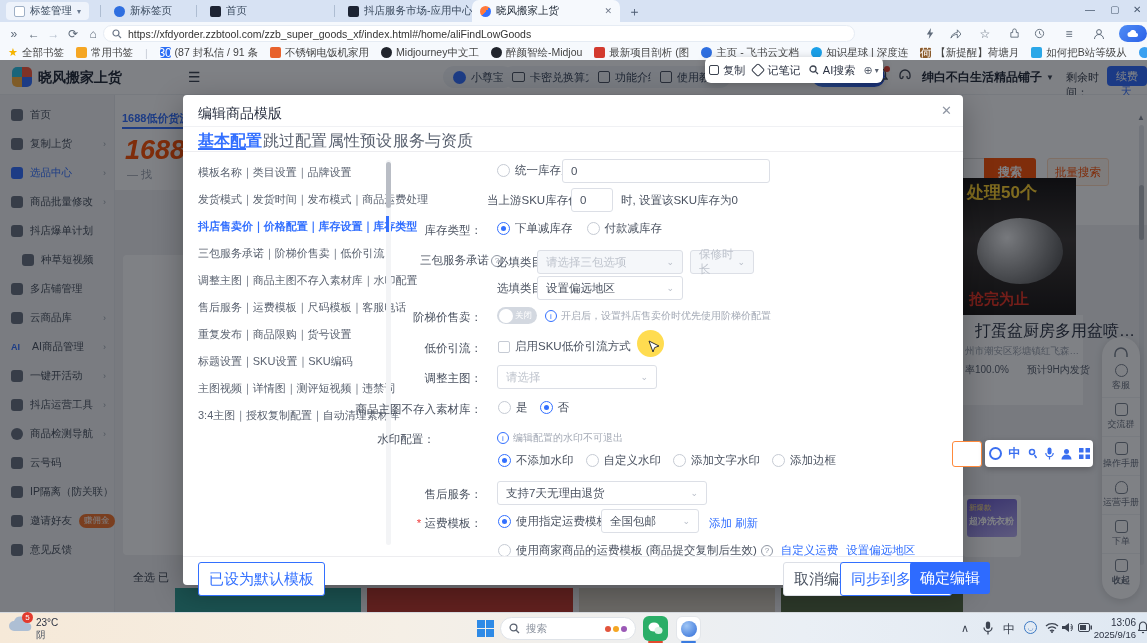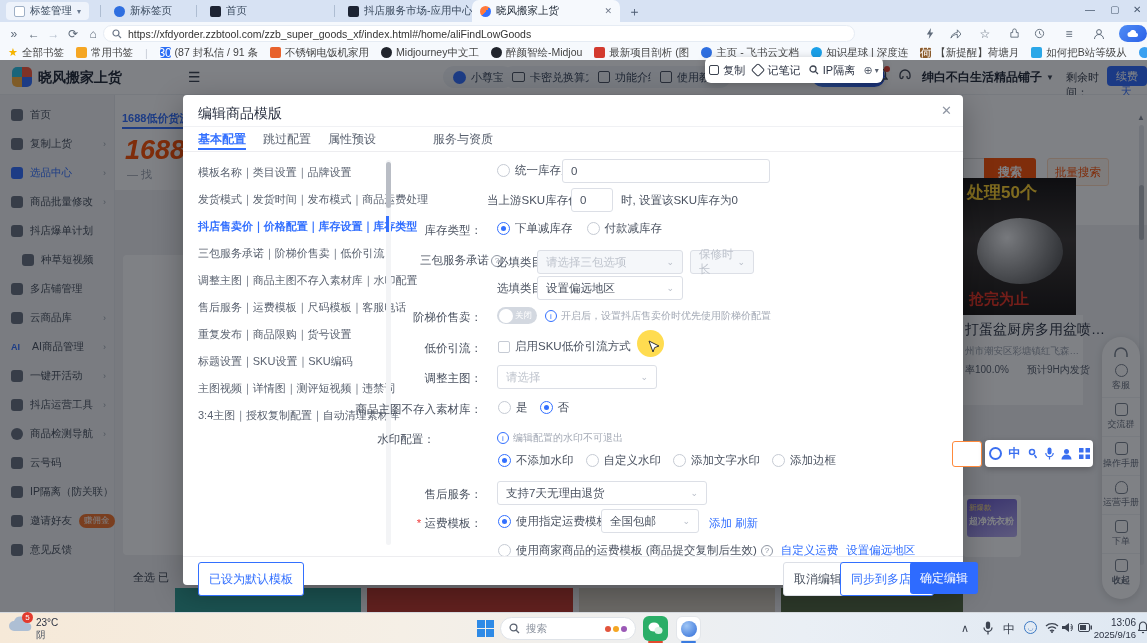--- a/index.html
+++ b/index.html
@@ -33,42 +33,42 @@
     gap:7px;padding-left:11px;font-size:10.5px;color:#49515e;}
   .sideitem .sic{width:12px;height:12px;border-radius:3px;background:#6a7280;flex:0 0 auto;}
   .sideitem.active{color:#3370ff;}
   .sideitem.active .sic{background:#3370ff;}
   .sidearrow{position:absolute;right:9px;font-size:9px;color:#9aa1ad;}
   .badge-orange{background:#f4742a;color:#fff;font-size:8.5px;border-radius:7px;padding:1px 5px;}
   
   #overlay{left:0;top:60px;width:1147px;height:552px;background:rgba(10,14,22,.52);z-index:50;}
   #modal{left:183px;top:95px;width:780px;height:490px;background:#fff;border-radius:4px;
     z-index:100;box-shadow:0 8px 30px rgba(0,0,0,.3);}
-  .mtab{position:absolute;top:36px;font-size:12px;color:#5a6270;font-weight:bold;}
+  .mtab{position:absolute;top:36px;font-size:16px;color:#5a6270;font-weight:bold;}
   .mtab.active{color:#3370ff;}
   .menuitem{position:absolute;left:15px;width:358px;font-size:11px;color:#5a6270;white-space:nowrap;}
   .menuitem.active{color:#3370ff;font-weight:bold;}
   .flabel{position:absolute;left:147px;width:152px;text-align:right;font-size:11.5px;color:#4a5260;white-space:nowrap;}
   .radio{position:relative;width:13px;height:13px;border:1px solid #c6cbd4;border-radius:50%;background:#fff;display:inline-block;flex:0 0 auto;}
   .radio.sel{border-color:#3370ff;}
   .radio.sel::after{content:"";position:absolute;left:3px;top:3px;width:5px;height:5px;border-radius:50%;background:#3370ff;}
   .checkbox{width:12px;height:12px;border:1px solid #c6cbd4;border-radius:2px;background:#fff;display:inline-block;flex:0 0 auto;}
   .optlabel{font-size:11.5px;color:#4a5260;margin-left:5px;white-space:nowrap;}
   .selbox{position:absolute;height:24px;border:1px solid #dcdfe6;border-radius:3px;background:#fff;
     display:flex;align-items:center;justify-content:space-between;padding:0 8px;font-size:11.5px;color:#4a5260;}
   .selbox.disabled{background:#f5f7fa;color:#bfc4cd;}
   .ph{color:#bfc4cd;}
   .caret{color:#b8bec9;font-size:9px;}
   .inpbox{position:absolute;height:24px;border:1px solid #dcdfe6;border-radius:3px;background:#fff;
     display:flex;align-items:center;padding:0 8px;font-size:11.5px;color:#4a5260;}
   .hint{font-size:10px;color:#a3a9b5;white-space:nowrap;}
   .infoi{display:inline-flex;width:12px;height:12px;border-radius:50%;border:1px solid #8f96a3;color:#8f96a3;
     font-size:8px;align-items:center;justify-content:center;flex:0 0 auto;}
   .link{color:#3370ff;font-size:11.5px;white-space:nowrap;}
-  .mbtn{position:absolute;height:24px;border-radius:3px;font-size:12px;display:flex;align-items:center;
+  .mbtn{position:absolute;height:24px;border-radius:3px;font-size:15px;display:flex;align-items:center;
     justify-content:center;padding:16px 10px;white-space:nowrap;font-family:Liberation Serif, serif;}
   .mbtn.plain{border:1px solid #dcdfe6;color:#4a5260;background:#fff;}
   .mbtn.blueline{border:1px solid #3370ff;color:#3370ff;background:#fff;}
   .mbtn.solid{background:#2e6bff;color:#fff;}
   .toggle{position:absolute;width:40px;height:17px;border-radius:9px;background:#d3d8e0;
     display:flex;align-items:center;justify-content:flex-end;padding-right:5px;color:#fff;font-size:8.5px;}
   .toggle::before{content:"";position:absolute;left:2px;top:1.5px;width:14px;height:14px;background:#fff;border-radius:50%;}
   
   .wfloat{position:absolute;background:#fff;}
   .fw-item{display:flex;flex-direction:column;align-items:center;gap:2px;font-size:9px;color:#6a7280;padding:5px 0;border-bottom:1px solid #f1f2f4;}
@@ -271,21 +271,21 @@
     <div class="abs" style="left:0;top:0;width:184px;height:130px;background:#fff;"></div>
     <div class="abs" style="left:0;top:63px;width:22px;height:28px;background:#fff;border:1px solid #ddd;border-right:none;"></div>
     <div class="abs" style="left:21px;top:63px;width:52px;height:28px;background:#ff5000;color:#fff;font-size:12px;font-weight:bold;display:flex;align-items:center;justify-content:center;border-radius:0 3px 3px 0;">搜索</div>
     <div class="abs" style="left:84px;top:63px;width:62px;height:28px;background:#fff6ef;border:1px solid #ffd9bd;color:#ff5000;font-size:11.5px;display:flex;align-items:center;justify-content:center;border-radius:3px;">批量搜索</div>
     <div class="abs" style="left:0;top:83px;width:113px;height:137px;background:linear-gradient(180deg,#14100e,#3c3632 45%,#181310);">
       <div class="abs" style="left:4px;top:3px;font-size:17px;font-weight:bold;color:#ffd12b;white-space:nowrap;">处理50个</div>
       <div class="abs" style="left:14px;top:40px;width:86px;height:66px;border-radius:50%;background:radial-gradient(circle at 35% 30%,#efefef,#8b8b8b 55%,#3a3a3a);"></div>
       <div class="abs" style="left:6px;top:112px;font-size:15px;font-weight:bold;color:#e8311f;white-space:nowrap;">抢完为止</div>
     </div>
     <div class="abs" style="left:0;top:220px;width:120px;height:90px;background:#fff;">
-      <div class="abs" style="left:2px;top:6px;font-size:14px;color:#2b3242;white-space:nowrap;text-align:right;">打蛋盆厨房多用盆喷…</div>
+      <div class="abs" style="left:12px;top:6px;font-size:16px;color:#2b3242;white-space:nowrap;text-align:right;">打蛋盆厨房多用盆喷…</div>
       <div class="abs" style="left:2px;top:30px;font-size:9.5px;color:#9aa1ad;white-space:nowrap;">州市潮安区彩塘镇红飞森…</div>
       <div class="abs" style="left:2px;top:48px;font-size:10px;color:#5a6270;white-space:nowrap;">率100.0%</div>
       <div class="abs" style="left:64px;top:48px;font-size:10px;color:#5a6270;white-space:nowrap;">预计9H内发货</div>
     </div>
     <div class="abs" style="left:0;top:400px;width:58px;height:62px;background:#fff;border-radius:4px;">
       <div class="abs" style="left:4px;top:4px;width:50px;height:38px;background:linear-gradient(160deg,#6a5acd,#b9aef2);border-radius:3px;"></div>
       <div class="abs" style="left:6px;top:8px;font-size:7.5px;color:#ffe27a;">新爆款</div>
       <div class="abs" style="left:6px;top:20px;font-size:9px;font-weight:bold;color:#fff;white-space:nowrap;">超净洗衣粉</div>
     </div>
 
@@ -422,36 +422,36 @@
       </span>
     <span class="flex" style="gap:4px;">
         <span style="width:10px;height:10px;border:1.3px solid #3c4350;border-radius:2px;transform:rotate(45deg);"></span>
         <span>记笔记</span>
       </span>
     <span class="flex" style="gap:4px;">
       <svg width="10" height="10" viewBox="0 0 10 10">
           <circle cx="4" cy="4" r="3" fill="none" stroke="#3c4350" stroke-width="1.3"></circle>
           <line x1="6.4" y1="6.4" x2="9" y2="9" stroke="#3c4350" stroke-width="1.3"></line>
         </svg>
-      <span>IP隔离</span>
+      <span>AI搜索</span>
       </span>
     <span class="flex" style="gap:2px;color:#5a6270;">
         <span>⊕</span>
         <span style="font-size:8px;">▾</span>
       </span>
   </div>
 
   <div class="abs" id="modal">
     <div class="abs" style="left:15px;top:10px;font-size:14px;color:#2b3242;">编辑商品模版</div>
     <div class="abs" style="left:758px;top:8px;font-size:13px;color:#8f96a3;">✕</div>
     <div class="abs" style="left:0;top:31px;width:780px;height:1px;background:#f0f1f4;"></div>
     <span class="mtab active" style="left:15px;">基本配置</span>
     <span class="mtab" style="left:80px;font-weight:normal;">跳过配置</span>
     <span class="mtab" style="left:145px;font-weight:normal;">属性预设</span>
-    <span class="mtab" style="left:210px;font-weight:normal;margin-left:40px;">服务与资质</span>
+    <span class="mtab" style="left:210px;font-weight:normal;">服务与资质</span>
     <div class="abs" style="left:15px;top:53px;width:48px;height:2px;background:#3370ff;"></div>
     <div class="abs" style="left:0;top:56px;width:780px;height:1px;background:#ededf0;"></div>
 
     <div class="menuitem" style="top:70px;">模板名称｜类目设置｜品牌设置</div>
     <div class="menuitem" style="top:97px;">发货模式｜发货时间｜发布模式｜商品运费处理</div>
     <div class="menuitem active" style="top:124px;">抖店售卖价｜价格配置｜库存设置｜库存类型</div>
     <div class="menuitem" style="top:151px;">三包服务承诺｜阶梯价售卖｜低价引流</div>
     <div class="menuitem" style="top:178px;">调整主图｜商品主图不存入素材库｜水印配置</div>
     <div class="menuitem" style="top:205px;">售后服务｜运费模板｜尺码模板｜客服电话</div>
     <div class="menuitem" style="top:232px;">重复发布｜商品限购｜货号设置</div>

